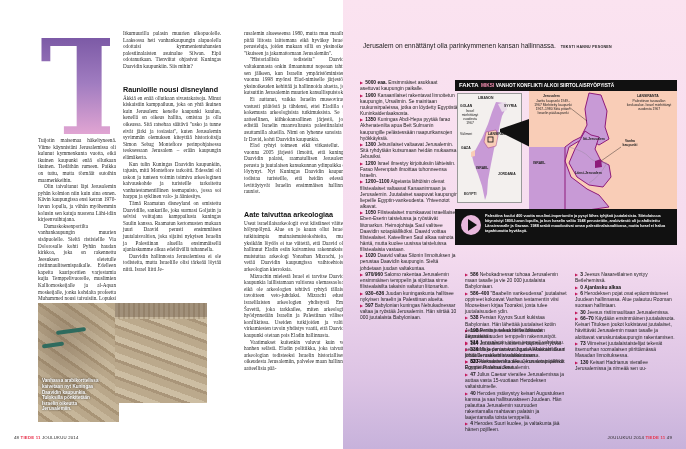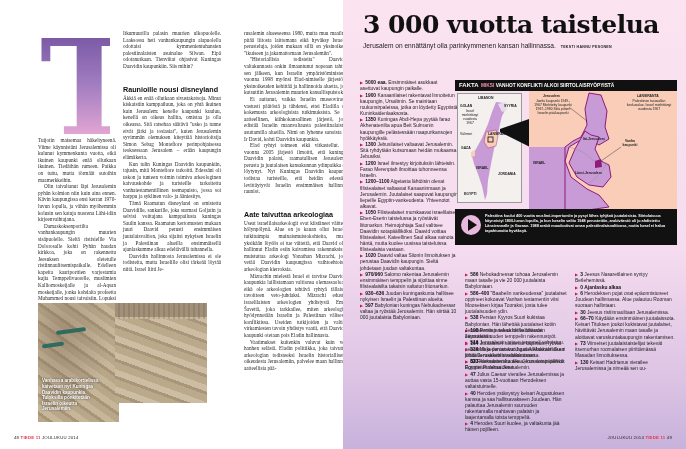--- a/index.html
+++ b/index.html
@@ -158,21 +158,20 @@
 
     <div class="folio-left">
       <span>48</span>
       <span class="brand">TIEDE</span>
       <span class="brand">11</span>
       <span>JOULUKUU 2014</span>
     </div>
   </section>
 
   <section class="right-page">
-    <h1 class="headline">3 000 vuotta taistelua</h1>
     <div class="dek">
       <span>Jerusalem on ennättänyt olla parinkymmenen kansan hallinnassa.</span>
       <span class="byline">TEKSTI HANNU PESONEN</span>
     </div>
 
     <div class="tl-col tl-col-1 tl">
         <div class="entry"><span class="arrow">▶ </span><span class="yr">5000 eaa.</span> <span>Ensimmäiset asukkaat asettuvat kaupungin paikalle.</span></div>
         <div class="entry"><span class="arrow">▶ </span><span class="yr">1900</span> <span>Kanaanilaiset rakentavat linnoitetun kaupungin, Ursalimin. Se mainitaan ruukunsirpaleissa, jotka on löydetty Egyptistä Kuninkaidenlaaksosta.</span></div>
         <div class="entry"><span class="arrow">▶ </span><span class="yr">1350</span> <span>Kuningas Abdi-Hepa pyytää farao Akhenatenilta apua Beit Sulmanin kaupungille pelästessään naapurikansojen hyökkäyksiä.</span></div>
         <div class="entry"><span class="arrow">▶ </span><span class="yr">1300</span> <span>Jebusilaiset valtaavat Jerusalemin. Sitä ryhdytään kutsumaan heidän mukaansa Jebusiksi.</span></div>

